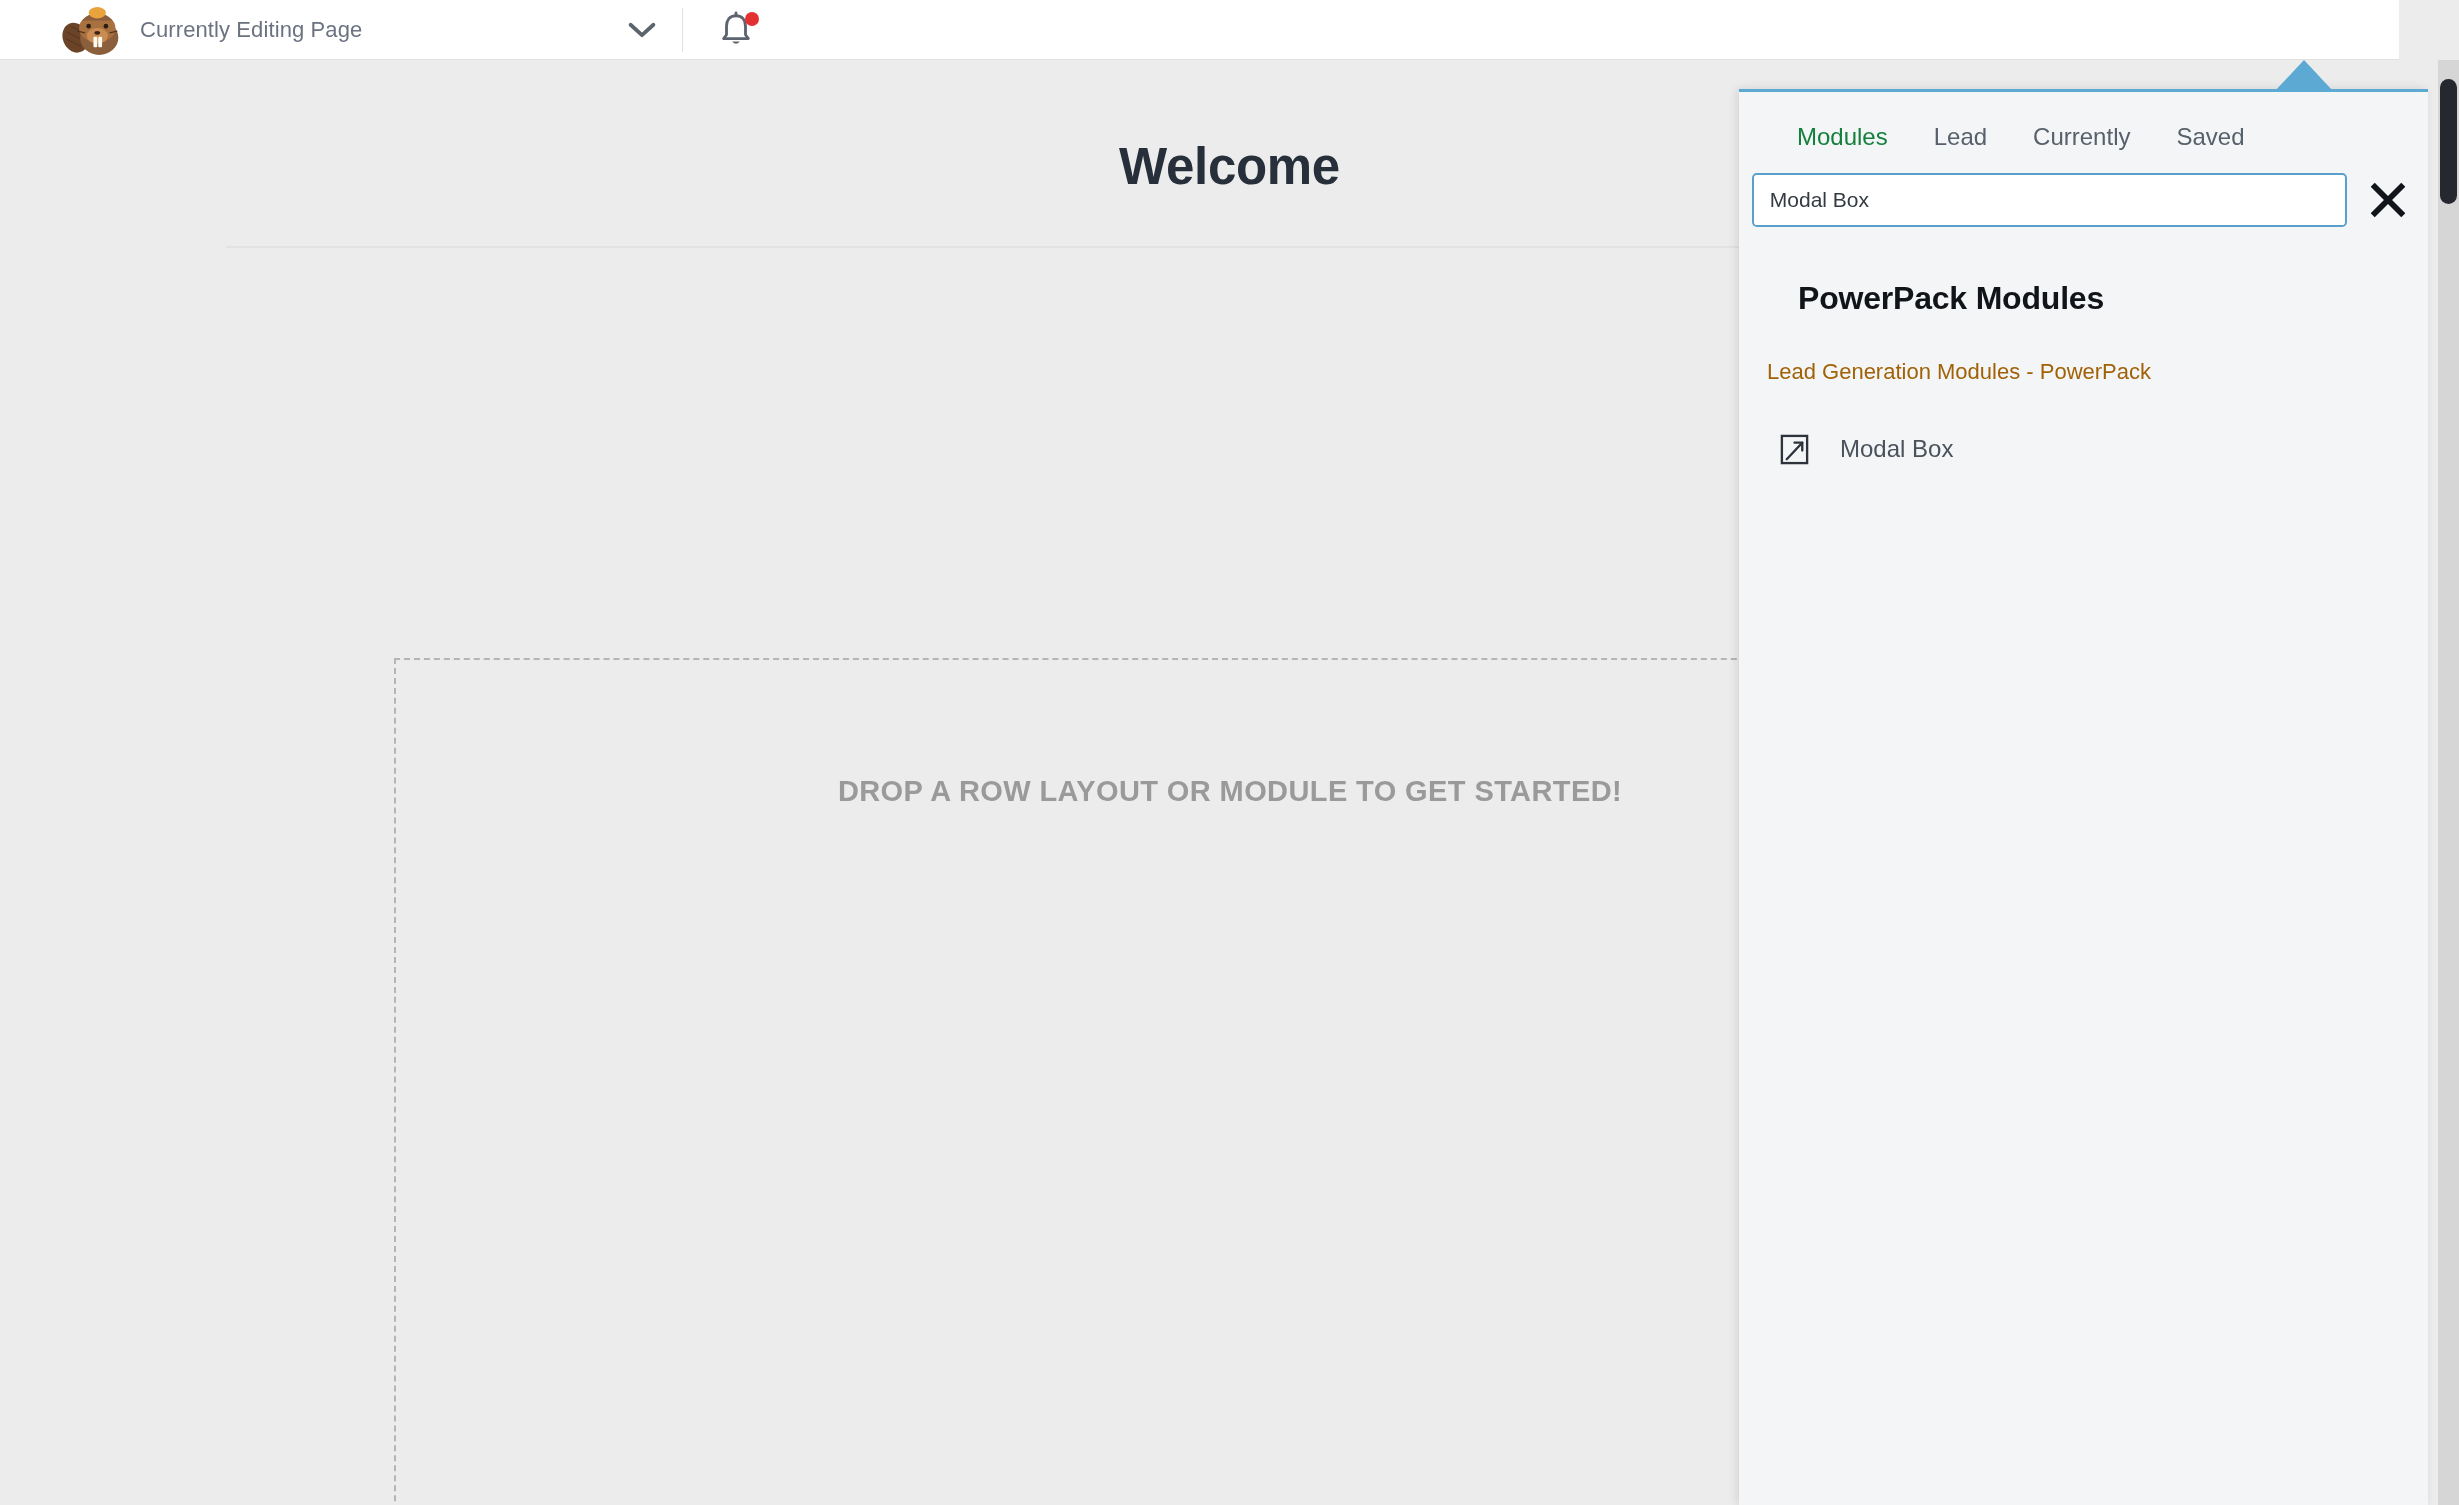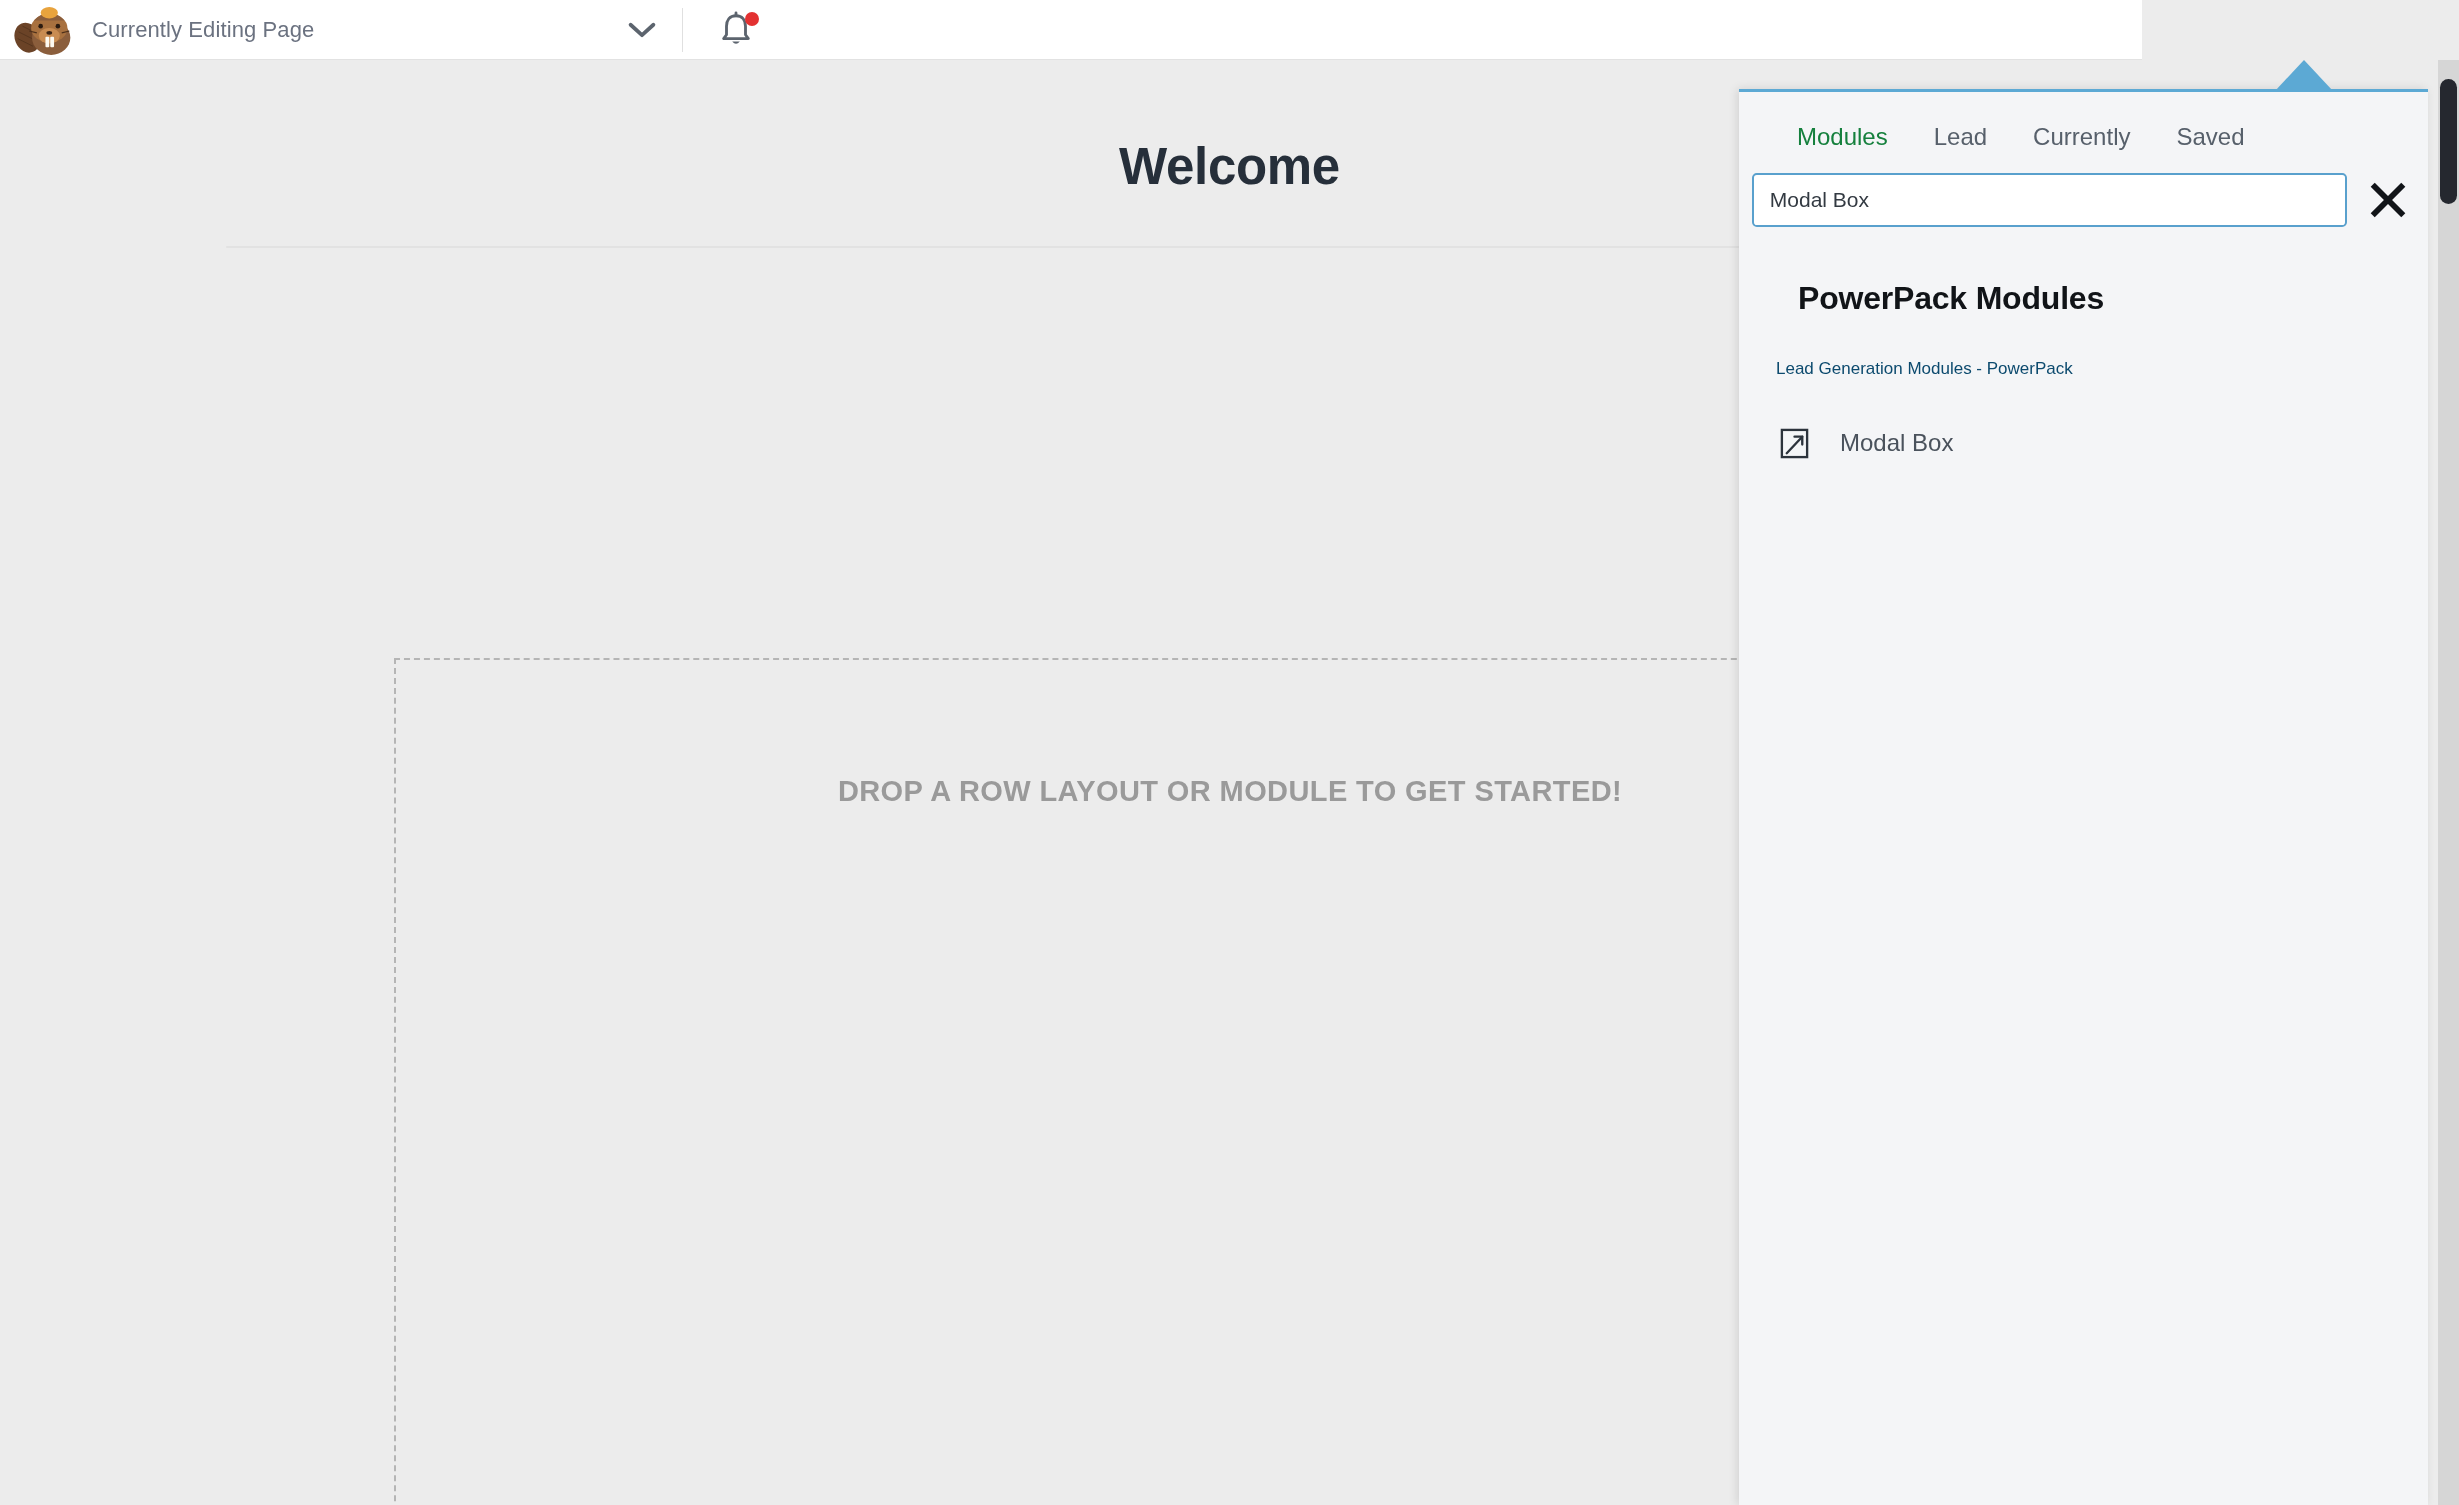--- a/index.html
+++ b/index.html
@@ -8,26 +8,27 @@
     height: 1505px;
     overflow: hidden;
     font-family: "Liberation Sans", sans-serif;
     background: #ececec;
   }
 
   
   #admin-bar {
     position: absolute;
     top: 0; left: 0;
-    width: 2142px; height: 60px;
+    width: 2399px; height: 60px;
     background: #ffffff;
     border-bottom: 1px solid #e2e2e2;
     display: flex;
     align-items: center;
     z-index: 40;
+    padding-left: 48px;
   }
   #bb-logo {
     width: 69px; height: 56px;
     margin-left: 9.6px;
     flex: 0 0 auto;
     display: flex; align-items: center; justify-content: center;
   }
   #current-page-label {
     font-size: 22px;
     color: #6b7280;
@@ -242,23 +243,23 @@
   #group-title {
     margin-top: 40px;
     margin-left: 40px;
     font-size: 32px;
     font-weight: bold;
     color: #111418;
     letter-spacing: -0.2px;
   }
   #category-label {
     margin-top: 42px;
-    margin-left: 18px;
-    font-size: 17px;
-    color: #0c4a6e;
+    margin-left: 9px;
+    font-size: 22px;
+    color: #a16207;
   }
   #module-list {
     margin-top: 35px;
     margin-left: 19px;
   }
   .module-item {
     display: flex;
     align-items: center;
     height: 58px;
     cursor: move;

